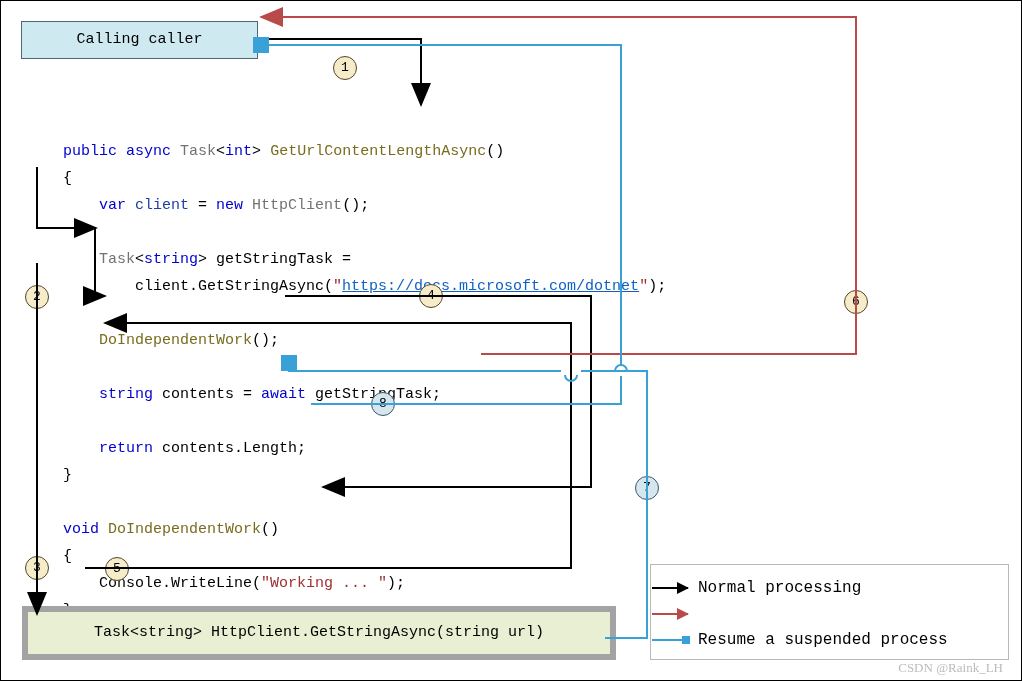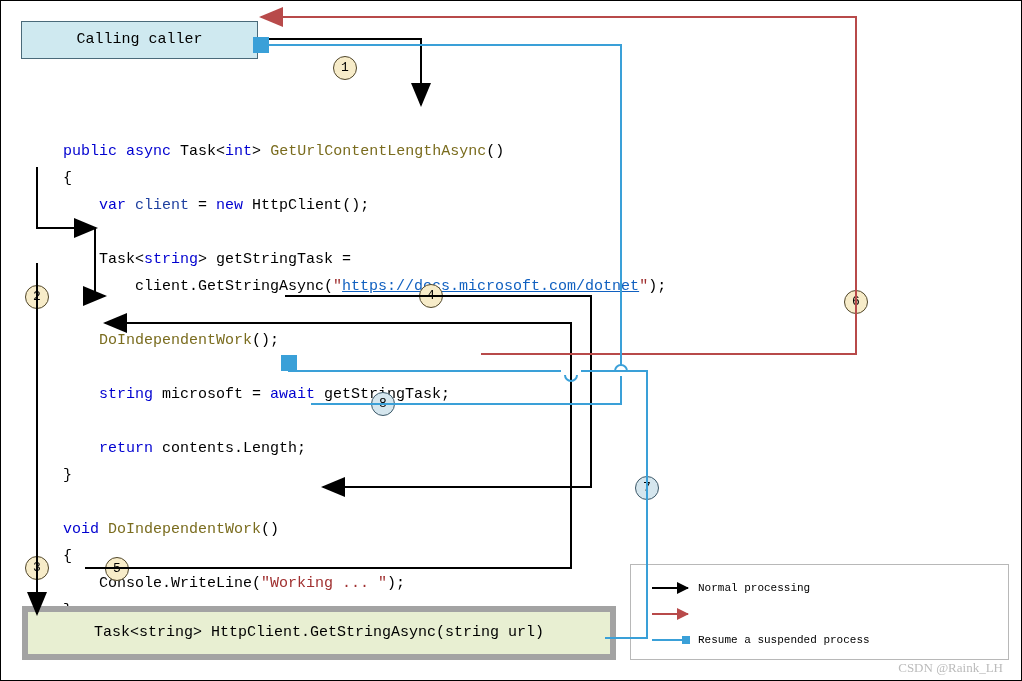--- a/index.html
+++ b/index.html
@@ -1,26 +1,26 @@
 <!DOCTYPE html>
 <html><head>
 <meta charset="utf-8">
 <style>
 html,body{margin:0;padding:0;font-family:"Consolas","Menlo","Courier New",monospace;font-size:15px;background:#fff}
 .stage{position:relative;width:1022px;height:681px;border:1px solid #000;box-sizing:border-box}
 .callbox{position:absolute;left:20px;top:20px;width:235px;height:36px;background:#cfe9f0;border:1px solid #4a6a7a;text-align:center;line-height:36px;font-family:inherit}
 .code{position:absolute;left:62px;top:110px;line-height:27px;white-space:pre}
 .kw{color:#0000d0}
-.ty{color:#000000}
+.ty{color:#737373}
 .fn{color:#7a6c1e}
 .va{color:#1e3f9f}
 .str{color:#a03030}
 .lnk{color:#1060c0;text-decoration:underline}
 .gentask{position:absolute;left:21px;bottom:20px;height:42px;width:582px;background:#e8efd2;border:6px solid #a3a3a3;text-align:center;line-height:42px}
-.legend{position:absolute;right:12px;bottom:20px;width:346px;border:1px solid #b8b8b8;padding:10px 10px 6px 21px;font-size:11px}
+.legend{position:absolute;right:12px;bottom:20px;width:346px;border:1px solid #b8b8b8;padding:10px 10px 6px 1px;font-size:16px}
 .legend-row{display:flex;align-items:center;height:26px}
 .legend-line{width:36px;height:2px;position:relative;margin-right:10px}
 .legend-line .ahead{position:absolute;right:-1px;top:-5px;border-left:12px solid currentColor;border-top:6px solid transparent;border-bottom:6px solid transparent}
 .legend-line .bar{position:absolute;left:0;right:0;top:0;height:2px;background:currentColor}
 .legend-line .sq{position:absolute;right:-2px;top:-3px;width:8px;height:8px;background:currentColor}
 .badge{position:absolute;width:24px;height:24px;border-radius:50%;text-align:center;line-height:22px;font-size:13px;font-family:inherit;box-sizing:border-box}
 .badge.y{background:#f7ecc9;border:1px solid #50462a}
 .badge.b{background:#d5e6ee;border:1px solid #3c5868}
 .watermark{position:absolute;right:18px;bottom:4px;color:#bbb;font-size:13px;font-family:Liberation Serif, serif}
 svg{position:absolute;left:0;top:0;pointer-events:none}
@@ -37,21 +37,21 @@
   <div class="code">
 <span><span class="kw">public</span> <span class="kw">async</span> <span class="ty">Task</span>&lt;<span class="kw">int</span>&gt; <span class="fn">GetUrlContentLengthAsync</span><span>()</span></span>
 <span>{</span>
     <span class="kw">var</span> <span class="va">client</span><span> = </span><span class="kw">new</span> <span class="ty">HttpClient</span><span>();</span>
 
     <span class="ty">Task</span>&lt;<span class="kw">string</span><span>&gt; getStringTask =</span>
 <span>        client.GetStringAsync(</span><span class="str">"</span><span class="lnk">https://docs.microsoft.com/dotnet</span><span class="str">"</span><span>);</span>
 
     <span class="fn">DoIndependentWork</span><span>();</span>
 
-    <span class="kw">string</span><span> microsoft = </span><span class="kw">await</span><span> getStringTask;</span>
+    <span class="kw">string</span><span> contents = </span><span class="kw">await</span><span> getStringTask;</span>
 
     <span class="kw">return</span><span> contents.Length;</span>
 <span>}</span>
 
 <span class="kw">void</span> <span class="fn">DoIndependentWork</span><span>()</span>
 <span>{</span>
 <span>    Console.WriteLine(</span><span class="str">"Working ... "</span><span>);</span>
 <span>}</span></div>
 
   <div class="gentask">

